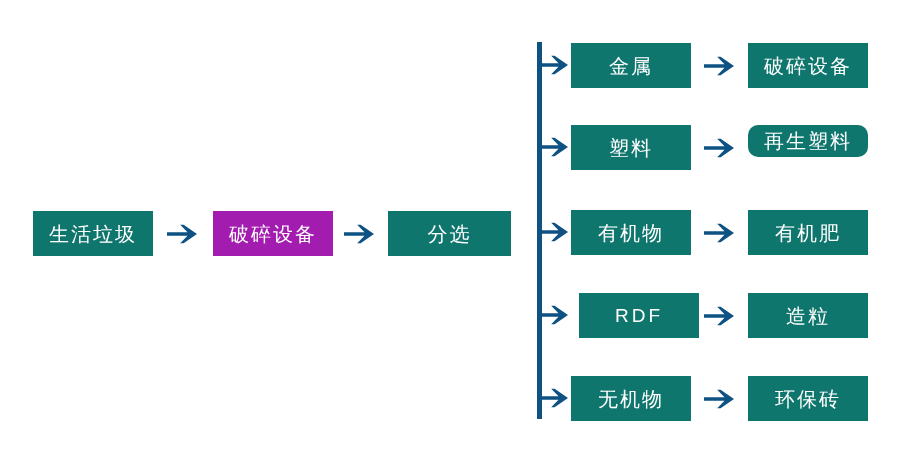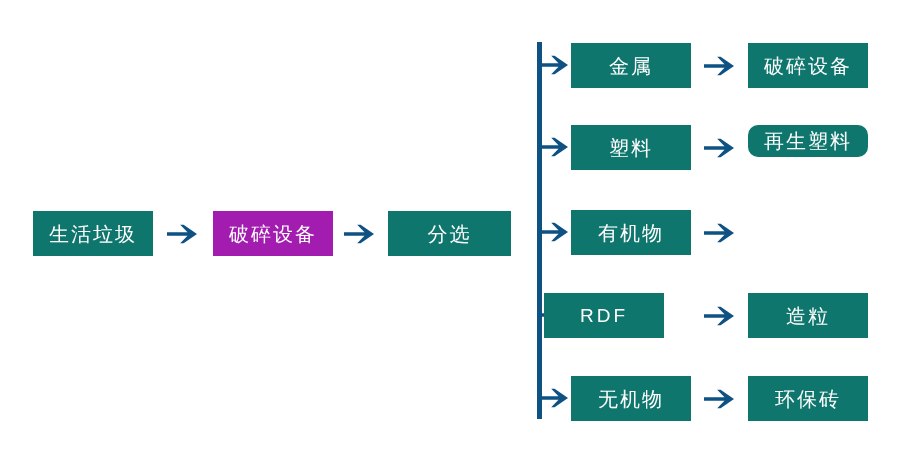--- a/index.html
+++ b/index.html
@@ -117,27 +117,28 @@
     <svg width="30" height="22" viewBox="0 0 30 22" aria-hidden="true">
       <path d="M0 9.2 H17.5 L10.2 1.8 L13.6 1.8 L27 11 L13.6 20.2 L10.2 20.2 L17.5 12.8 H0 Z" fill="#0E5183"></path>
     </svg>
   </div>
   <div class="node blue" style="left:571px; top:210px; width:120px; height:45px;">有机物</div>
   <div class="arrow" style="left:697px; top:210px; width:45px; height:45px;">
     <svg width="34" height="22" viewBox="0 0 34 22" aria-hidden="true">
       <path d="M1 9.2 H21.5 L14.2 1.8 L17.6 1.8 L31 11 L17.6 20.2 L14.2 20.2 L21.5 12.8 H1 Z" fill="#0E5183"></path>
     </svg>
   </div>
+  <div class="node blue" style="left:748px; top:210px; width:120px; height:45px;">有机肥</div>
 
   <div class="branch" style="left:541px; top:304px;">
     <svg width="30" height="22" viewBox="0 0 30 22" aria-hidden="true">
       <path d="M0 9.2 H17.5 L10.2 1.8 L13.6 1.8 L27 11 L13.6 20.2 L10.2 20.2 L17.5 12.8 H0 Z" fill="#0E5183"></path>
     </svg>
   </div>
-  <div class="node blue latin" style="left:544px; top:293px; width:120px; height:45px;">RDF</div>
+  <div class="node blue latin" style="left:579px; top:293px; width:120px; height:45px;">RDF</div>
   <div class="arrow" style="left:697px; top:293px; width:45px; height:45px;">
     <svg width="34" height="22" viewBox="0 0 34 22" aria-hidden="true">
       <path d="M1 9.2 H21.5 L14.2 1.8 L17.6 1.8 L31 11 L17.6 20.2 L14.2 20.2 L21.5 12.8 H1 Z" fill="#0E5183"></path>
     </svg>
   </div>
   <div class="node blue" style="left:748px; top:293px; width:120px; height:45px;">造粒</div>
 
   <div class="branch" style="left:541px; top:387px;">
     <svg width="30" height="22" viewBox="0 0 30 22" aria-hidden="true">
       <path d="M0 9.2 H17.5 L10.2 1.8 L13.6 1.8 L27 11 L13.6 20.2 L10.2 20.2 L17.5 12.8 H0 Z" fill="#0E5183"></path>

